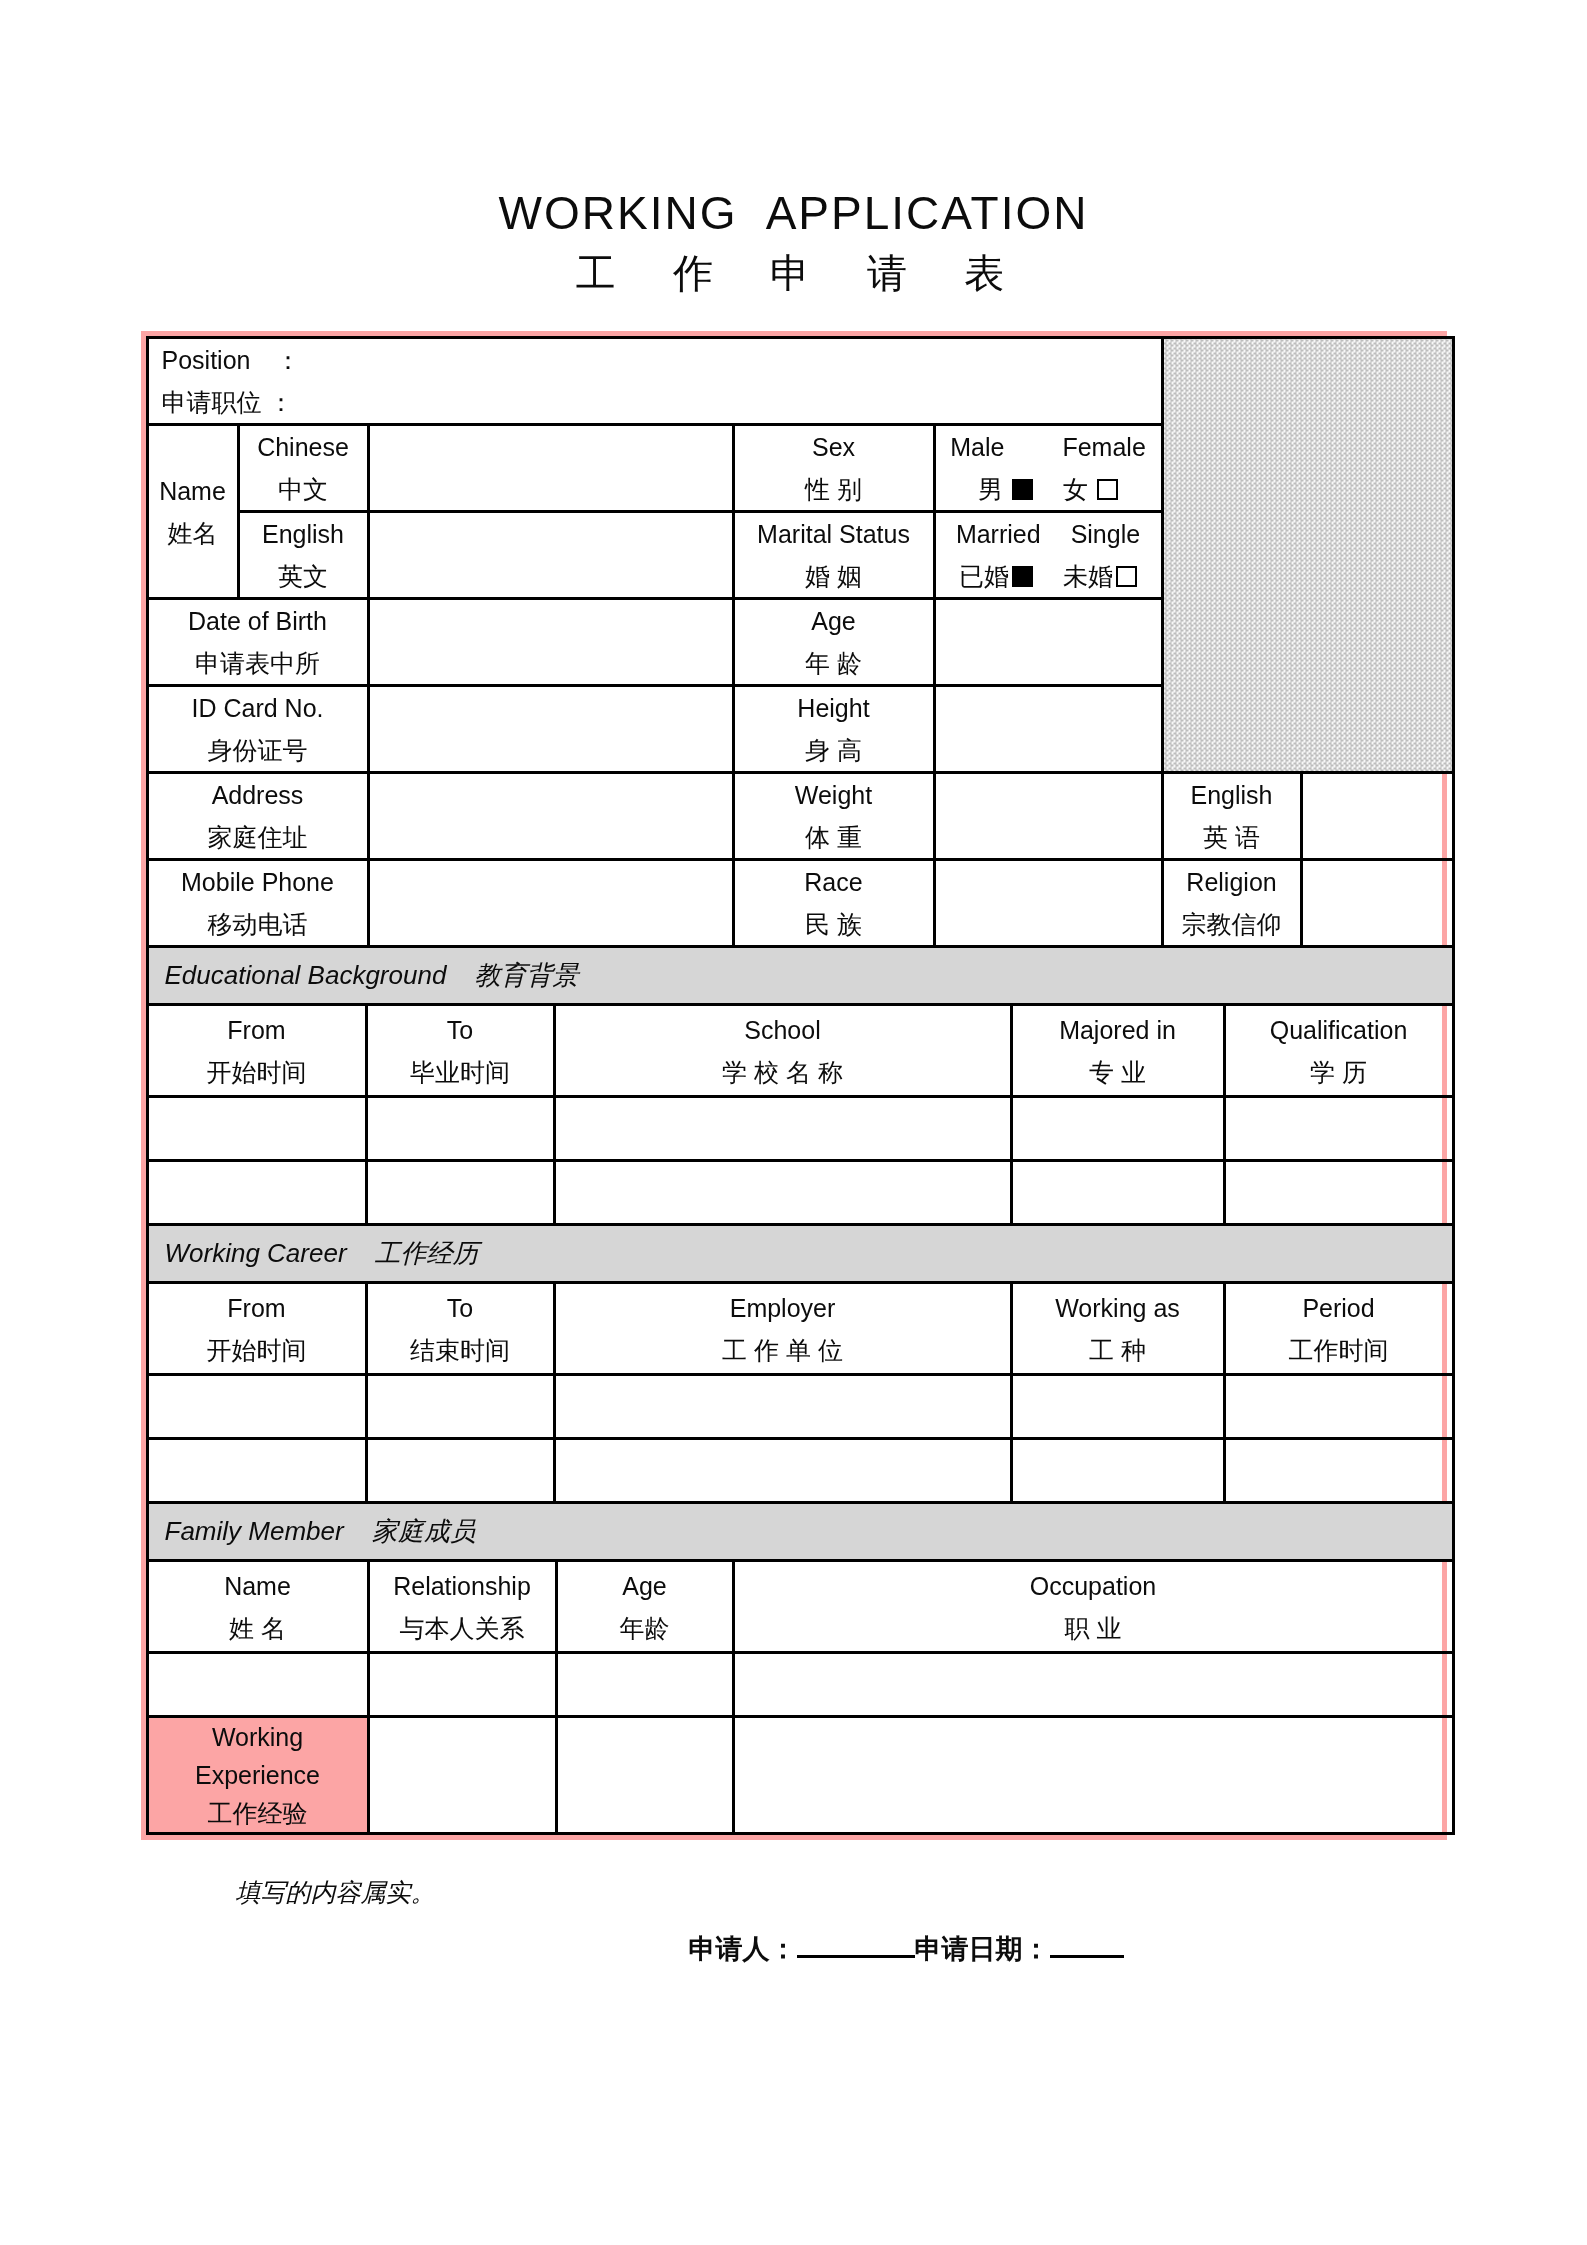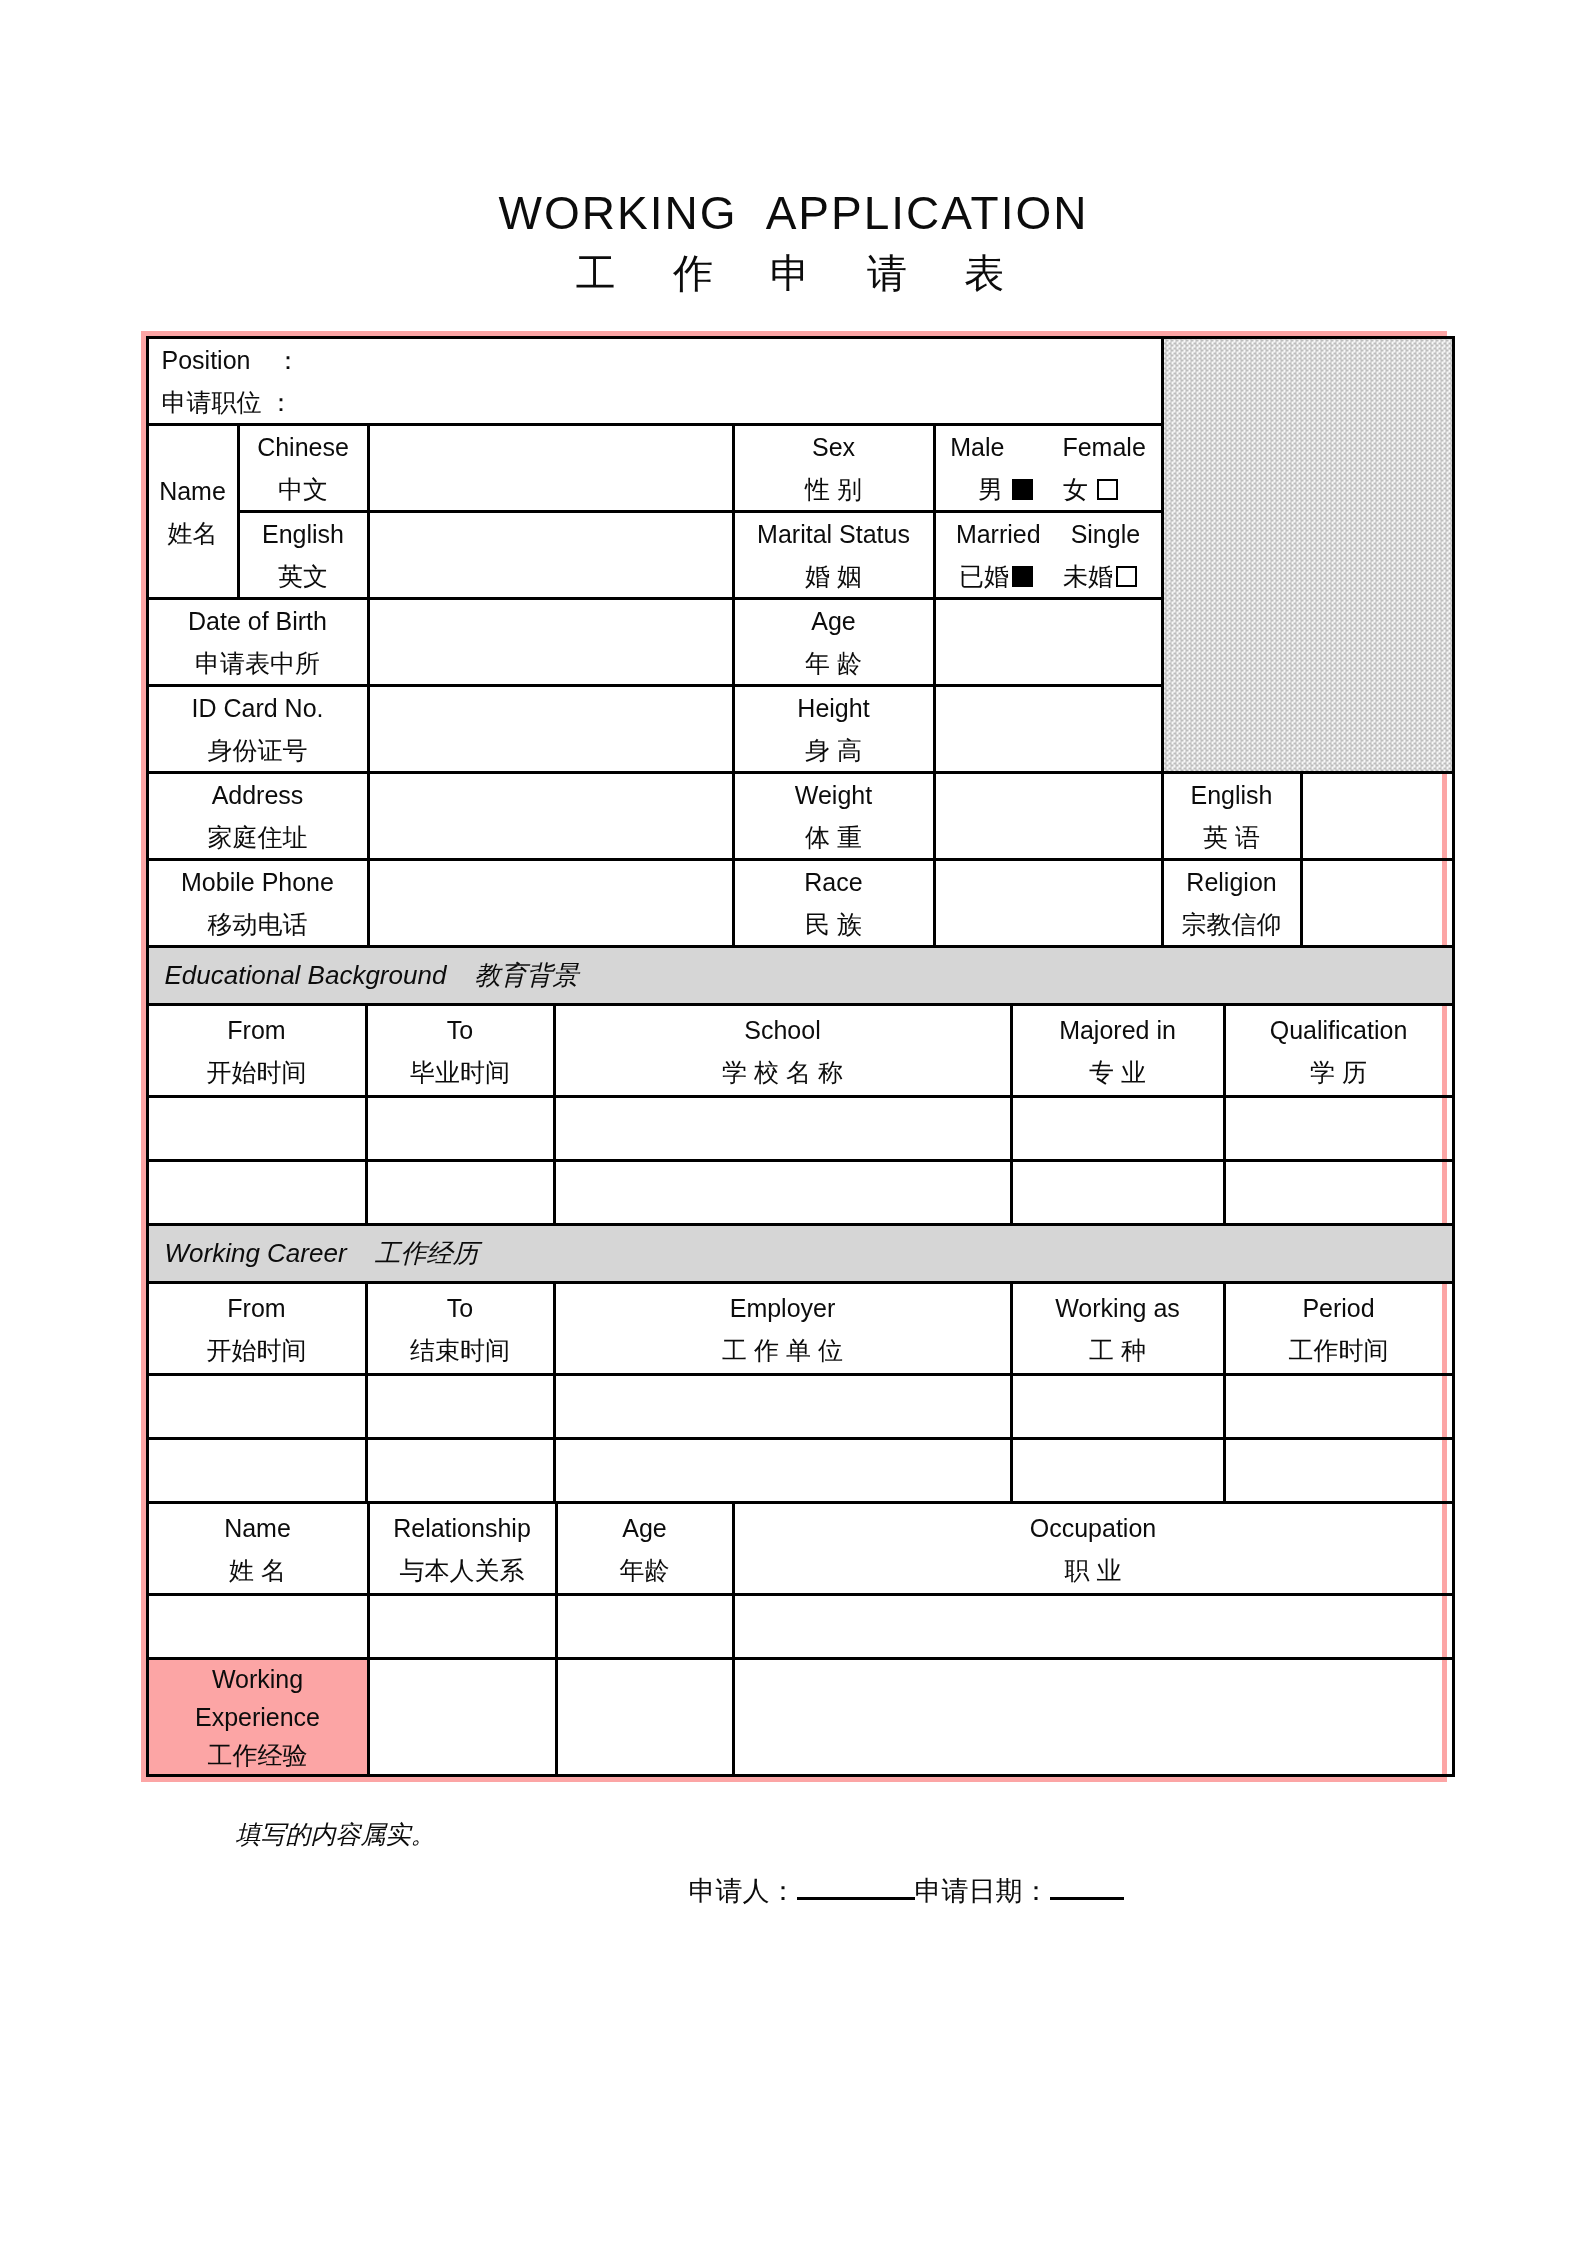--- a/index.html
+++ b/index.html
@@ -61,21 +61,21 @@
   .wexp .ln { line-height:38px; }
   .decl {
     width:1306px; margin:26px auto 0 auto;
     padding-left:95px; padding-right:40px;
     font-style:italic; font-size:25px;
   }
   .decl .dline { line-height:52px; }
   .sig {
     width:1306px; margin:12px auto 0 auto;
     padding-left:548px;
-    font-weight:normal; font-size:27px;
+    font-weight:bold; font-size:27px;
   }
   .blank { display:inline-block; border-bottom:3px solid #000; height:28px; vertical-align:baseline; }
   .blank.b1 { width:118px; }
   .blank.b2 { width:74px; }
 </style>
 </head>
 <body>
 
 <div class="title-en">WORKING APPLICATION</div>
 <div class="title-zh">工 作 申 请 表</div>
@@ -326,20 +326,25 @@
     </table>
 
   <table class="joined">
     <colgroup>
       <col style="width:221px">
         <col style="width:188px">
         <col style="width:177px">
         <col style="width:720px">
     </colgroup>
     <tbody>
+        <tr class="r58">
+      <td colspan="4" class="band-cell">
+        <span>Family Member</span><span class="band-zh">家庭成员</span>
+      </td>
+    </tr>
     <tr class="r92">
       <td>
             <div class="ln">Name</div>
             <div class="ln">姓 名</div>
           </td>
       <td>
             <div class="ln">Relationship</div>
             <div class="ln">与本人关系</div>
           </td>
       <td>

